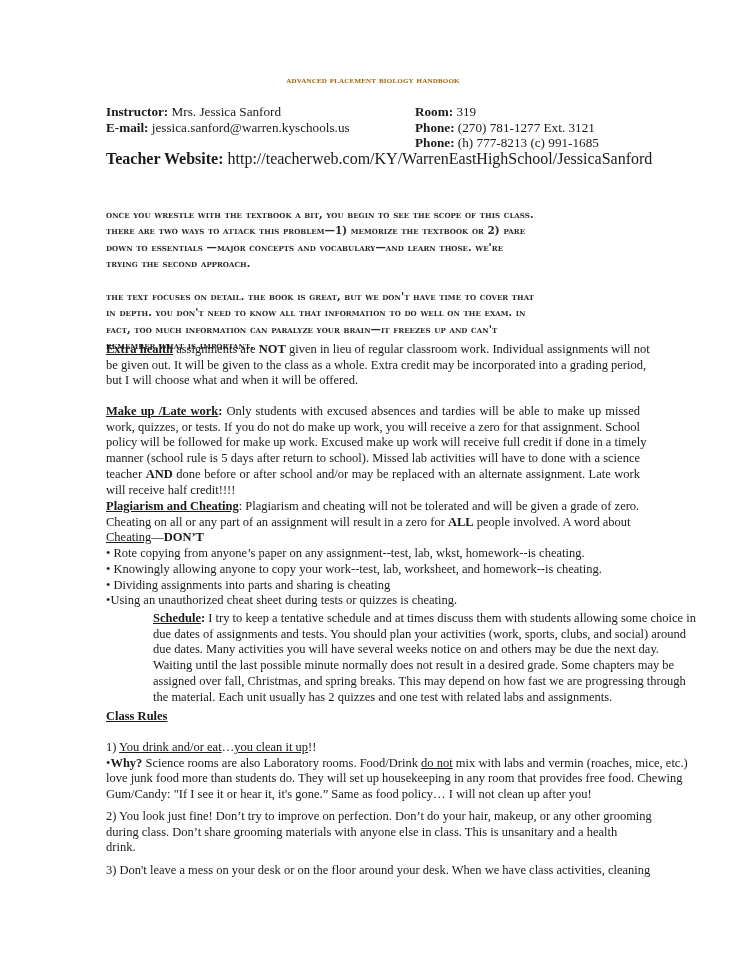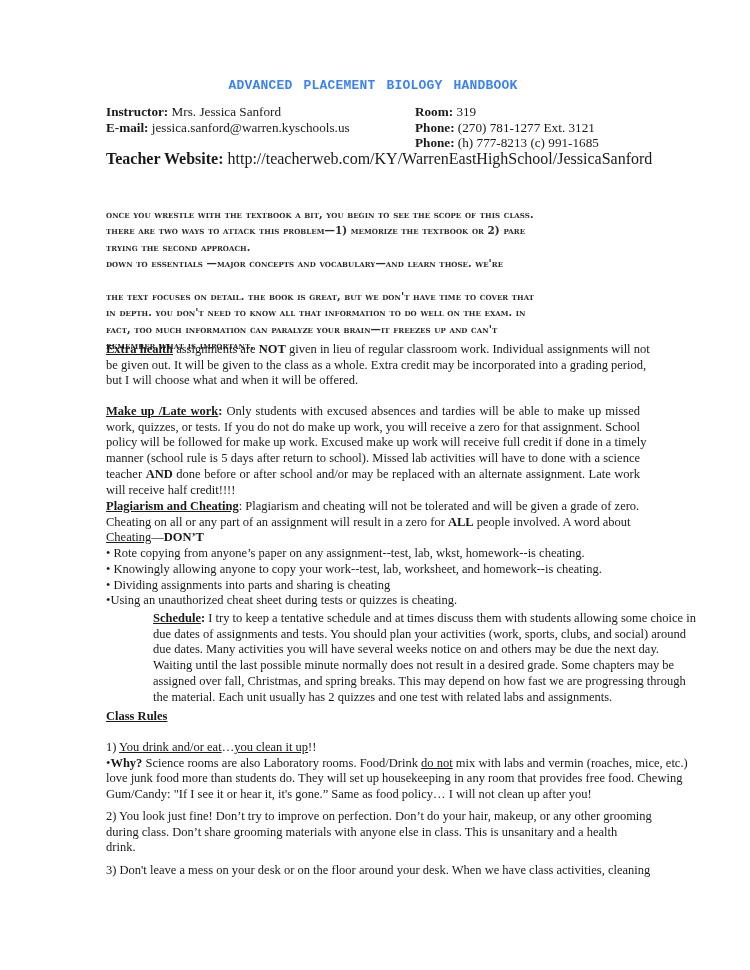--- a/index.html
+++ b/index.html
@@ -20,27 +20,27 @@
       left: 106px;
       top: 0;
       width: 534px;
     }
     .title {
       position: absolute;
       top: 74px;
       left: 0;
       width: 534px;
       text-align: center;
-      font-family: Liberation Mono, monospace;
+      font-family: Liberation Serif, serif;
       font-weight: bold;
-      font-size: 18px;
+      font-size: 10px;
       letter-spacing: 0.2px;
       font-variant: small-caps;
       text-transform: lowercase;
-      color: #3b82f6;
+      color: #a16207;
     }
     .info {
       position: absolute;
       top: 104px;
       left: 0;
       width: 560px;
       font-size: 13.2px;
       line-height: 15.5px;
     }
     .info .row { position: relative; height: 15.5px; white-space: nowrap; }
@@ -109,22 +109,22 @@
       <span class="right"><b>Phone:</b><span> (h) 777-8213 (c) 991-1685</span></span>
     </div>
     <div class="row website">
       <span class="left"><b>Teacher Website:</b><span> http://teacherweb.com/KY/WarrenEastHighSchool/JessicaSanford</span></span>
     </div>
   </div>
 
   <div class="caps caps1">
     <span class="ln">Once you wrestle with the textbook a bit, you begin to see the scope of this class.</span>
     <span class="ln">There are two ways to attack this problem—1) memorize the textbook  or  2) pare</span>
+    <span class="ln">down to essentials —major concepts and vocabulary—and learn those.  We're</span>
     <span class="ln">trying the second approach.</span>
-    <span class="ln">down to essentials —major concepts and vocabulary—and learn those.  We're</span>
   </div>
 
   <div class="caps caps2">
     <span class="ln">The text focuses on detail. The book is great, but we don't have time to cover that</span>
     <span class="ln">in depth. You don't need to know all that information to do well on the exam. In</span>
     <span class="ln">fact, too much information can paralyze your brain—it freezes up and can't</span>
     <span class="ln">remember what is important.</span>
   </div>
 
   <div class="para p-extra">

